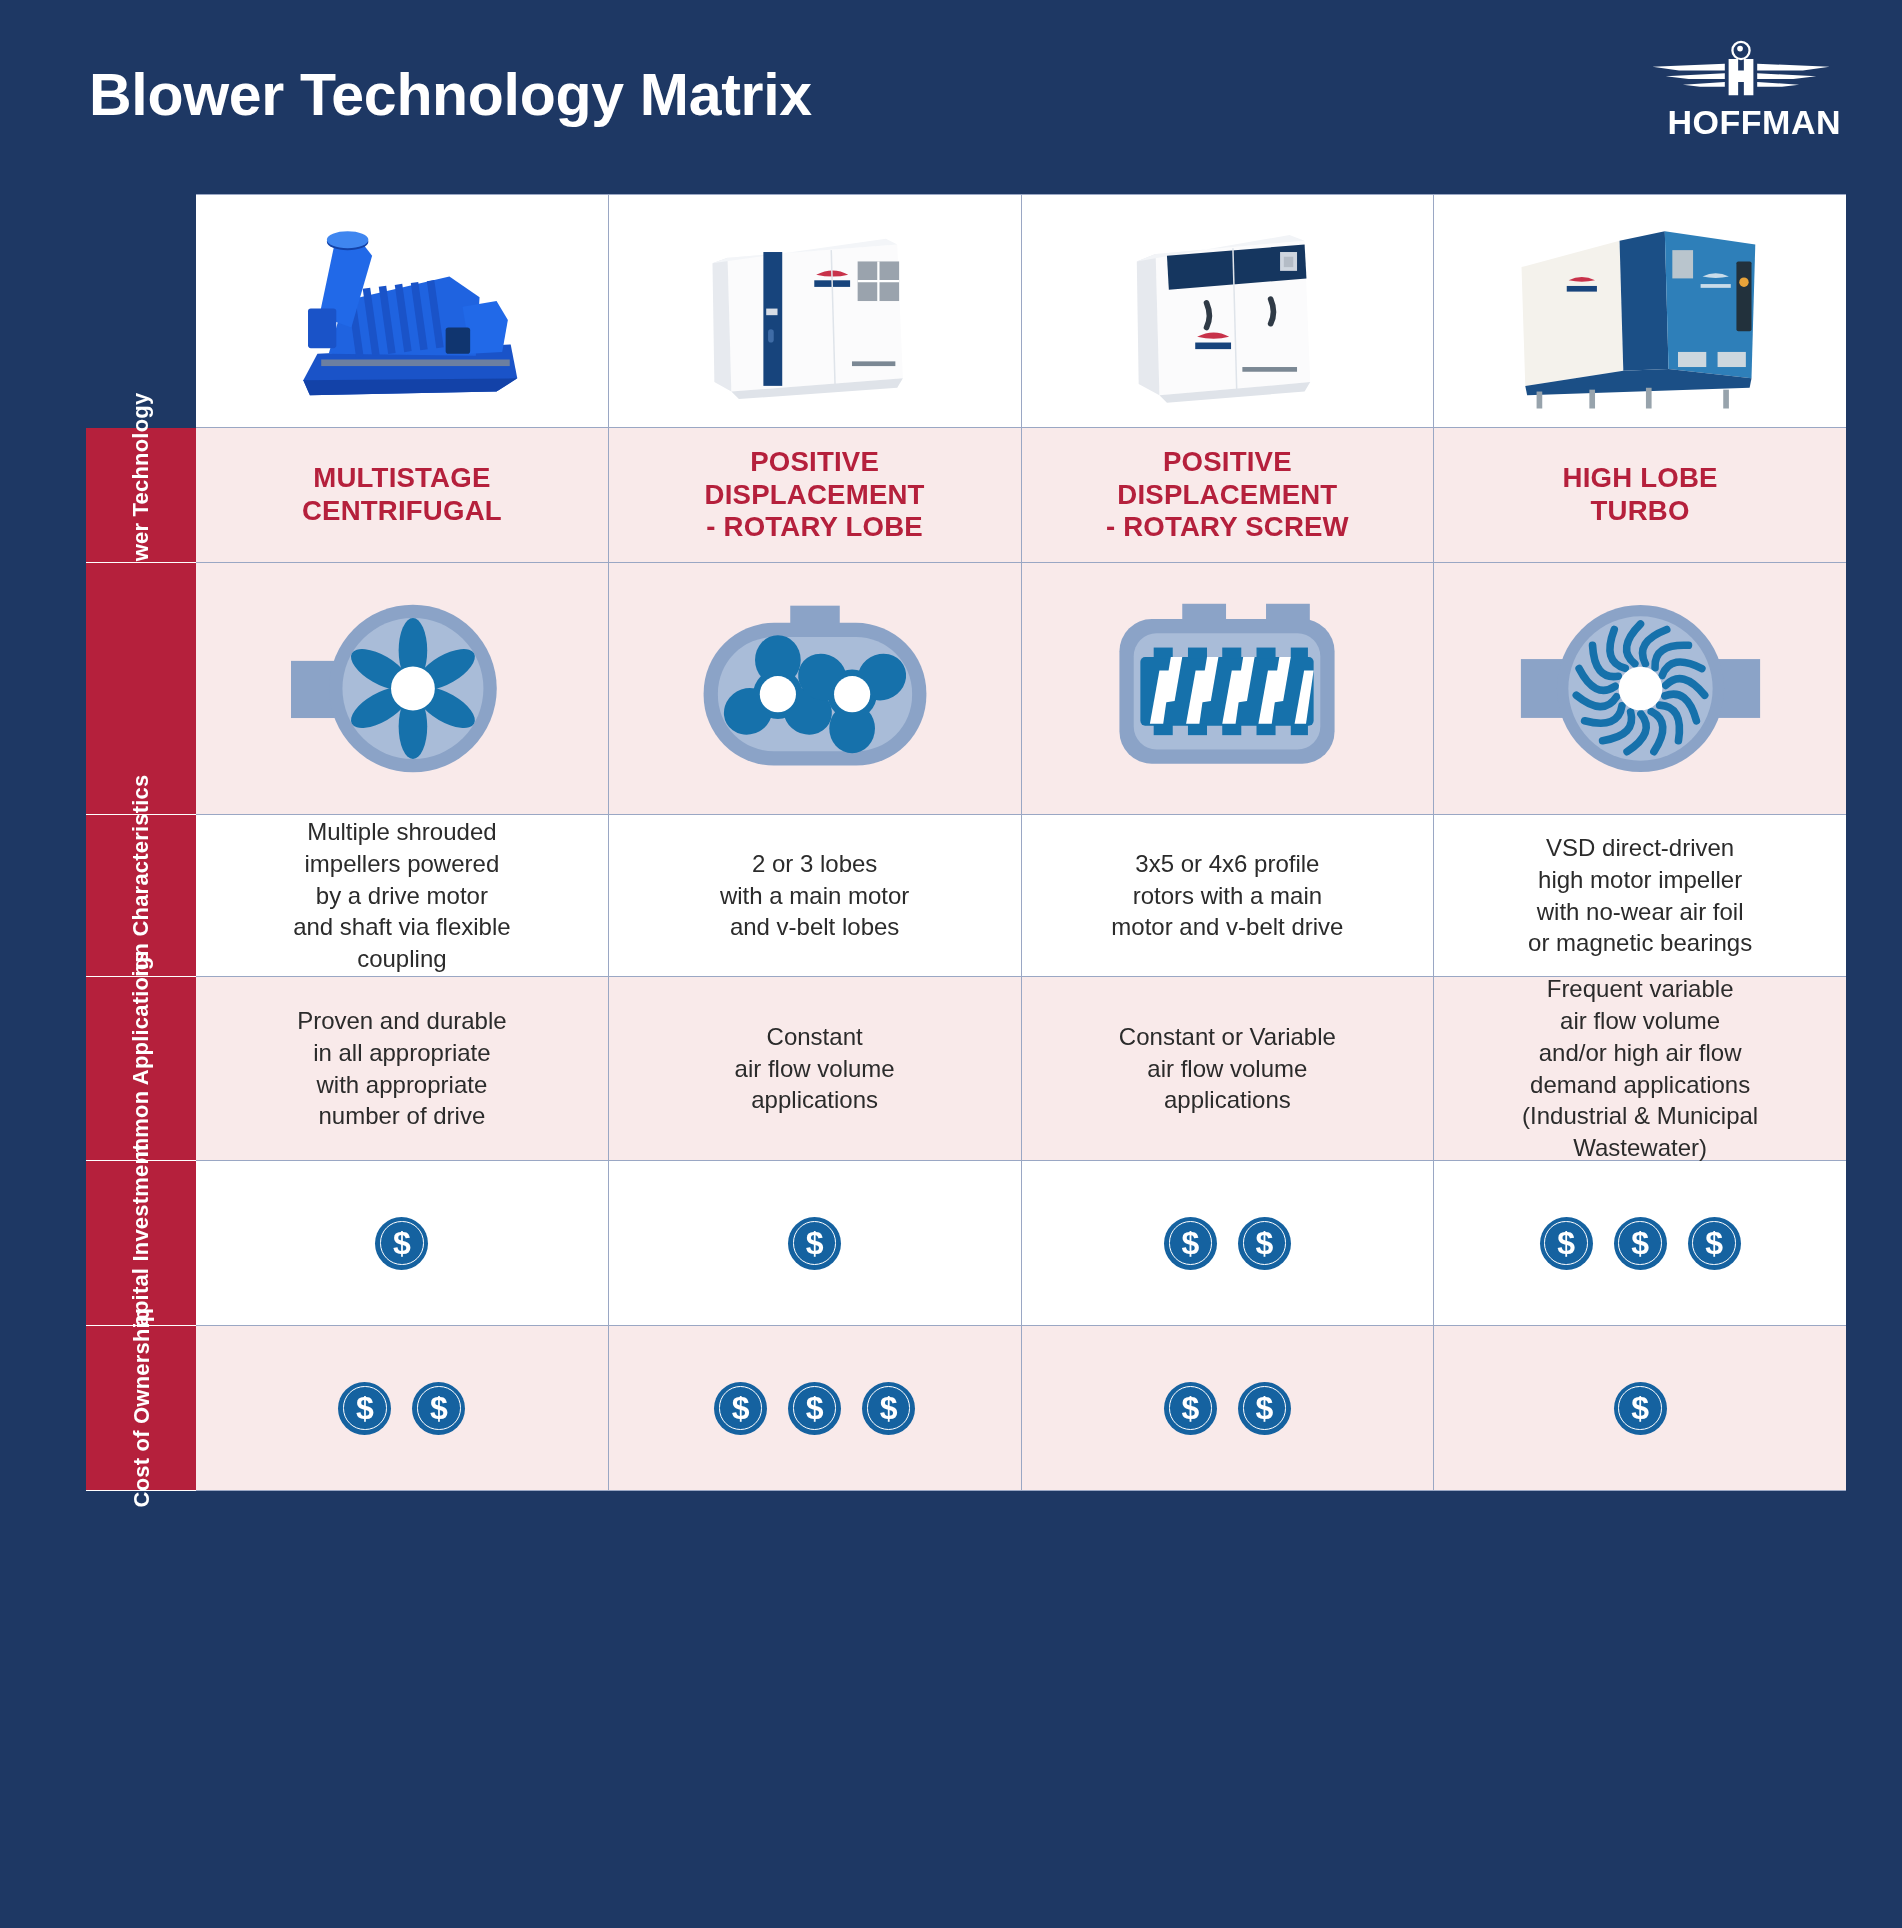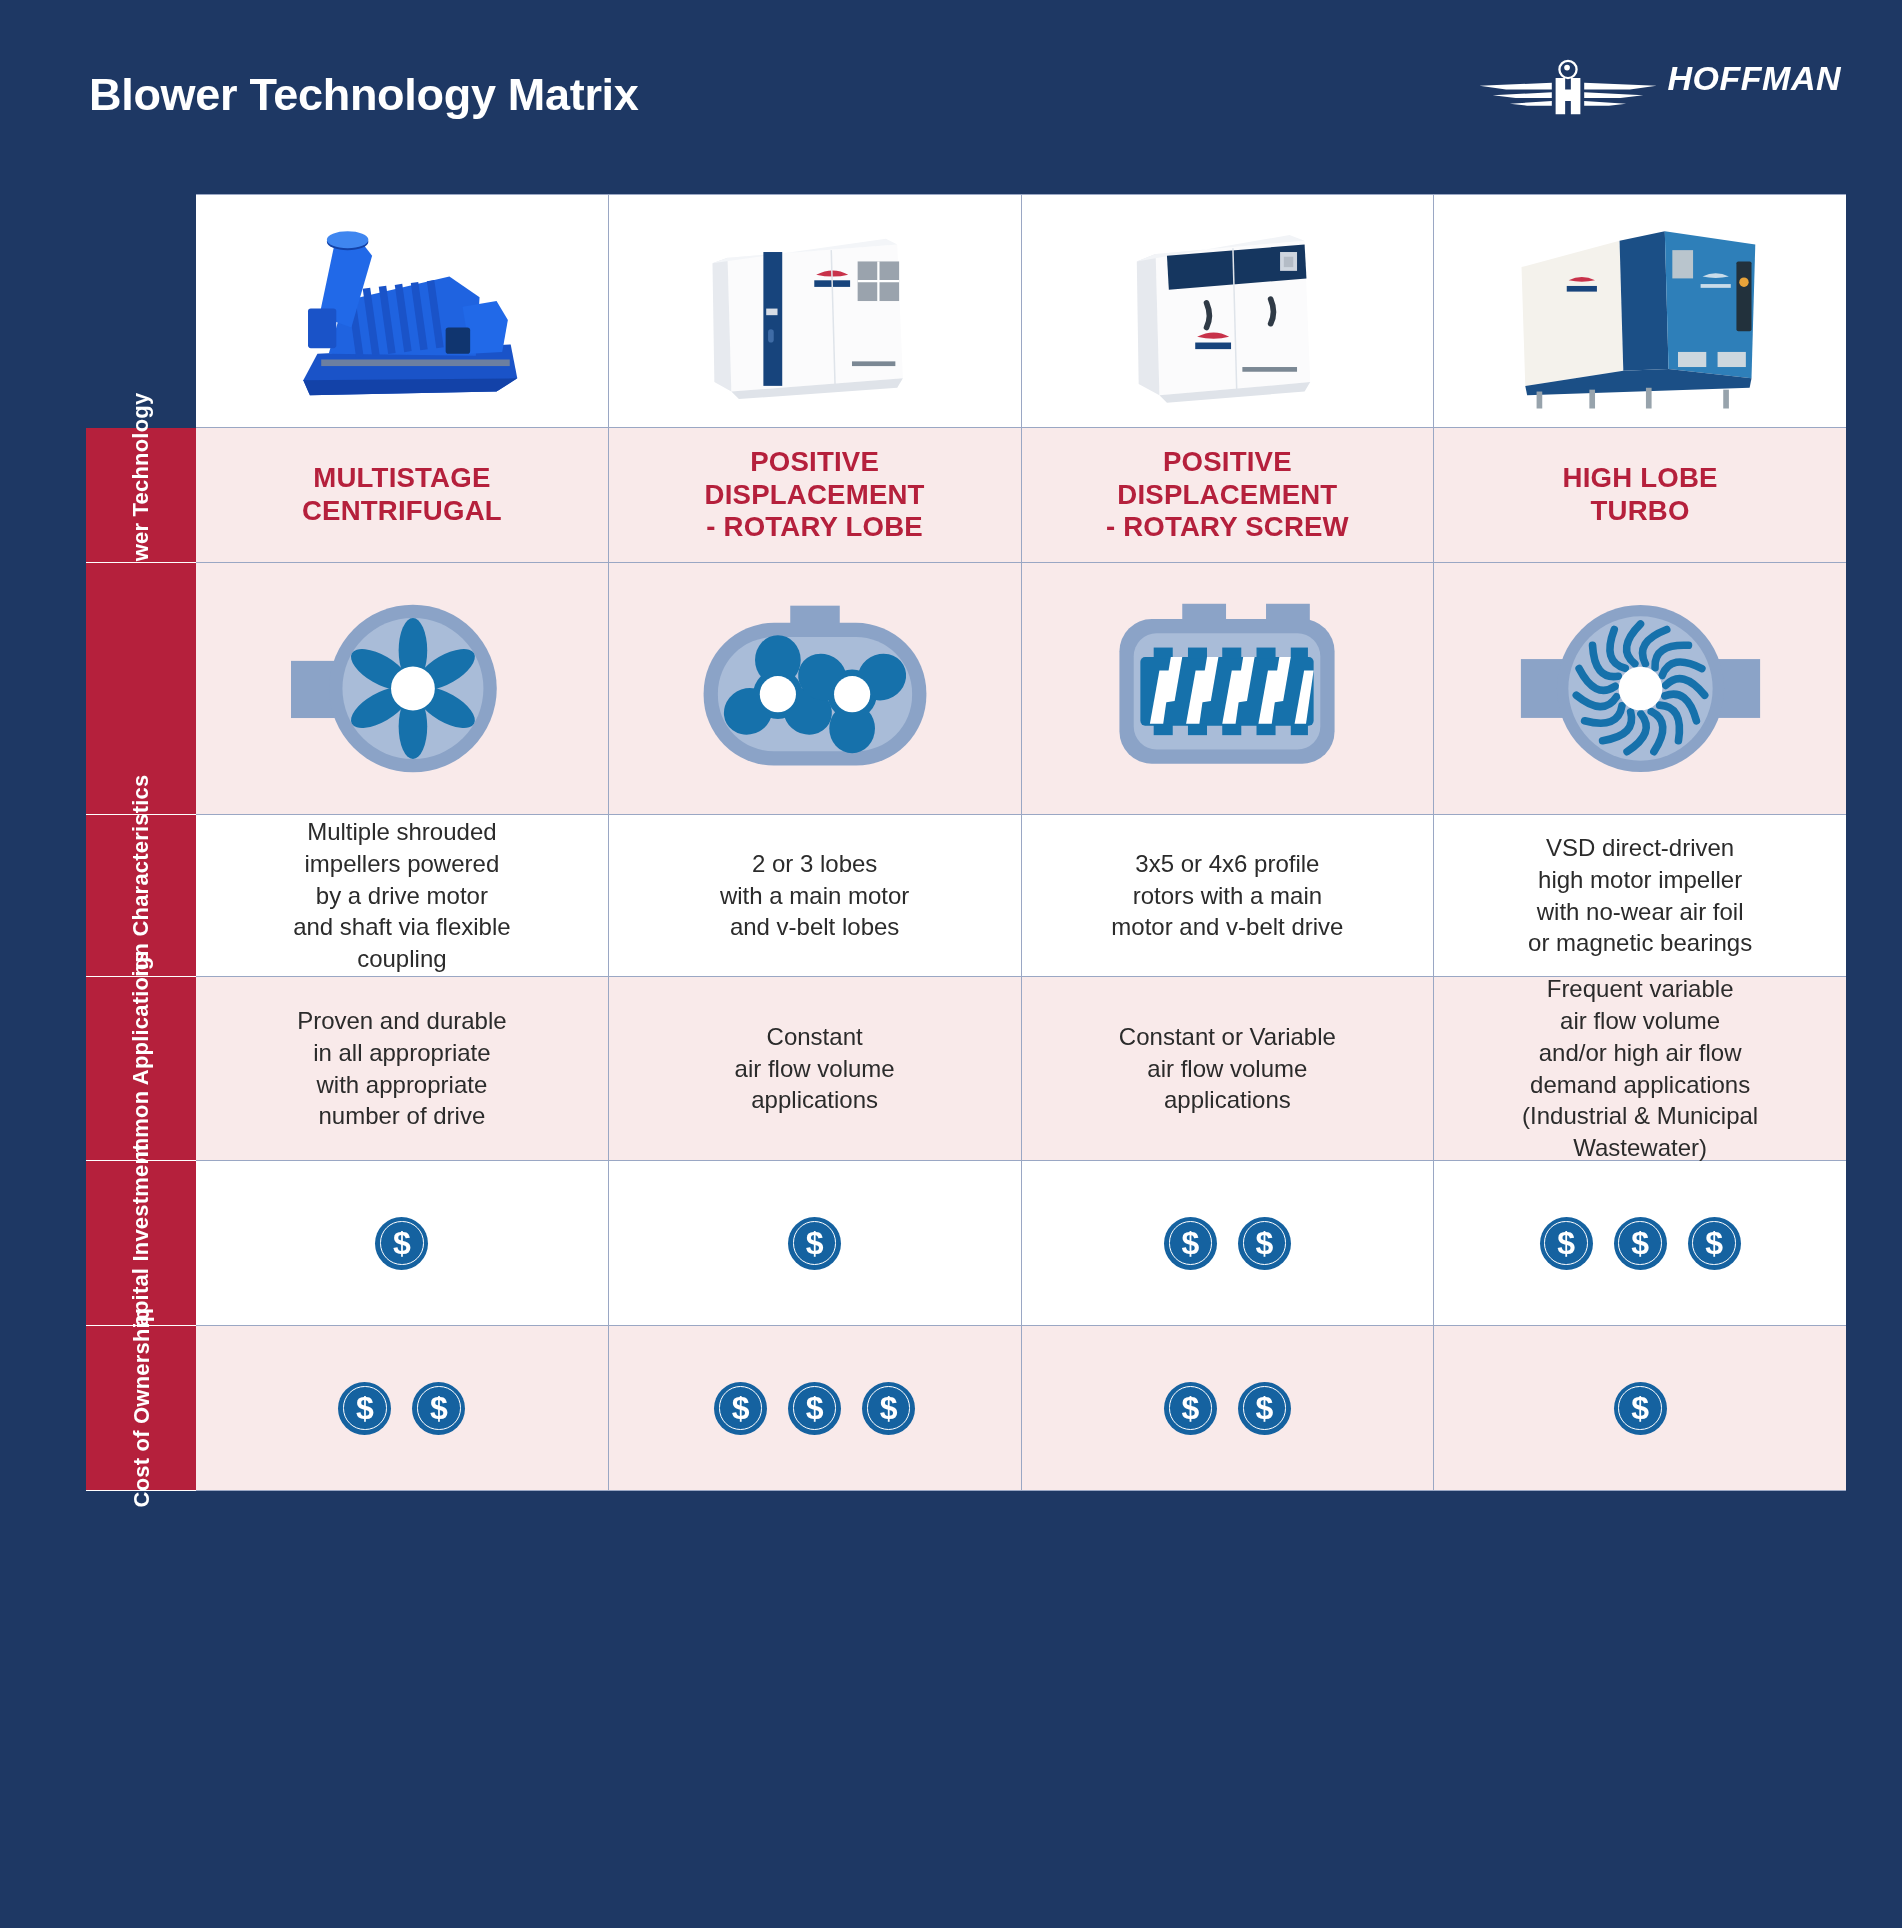--- a/index.html
+++ b/index.html
@@ -22,33 +22,33 @@
   
   .header {
     position: relative;
     height: 190px;
     display: flex;
     align-items: center;
     padding: 0 61px 0 89px;
   }
   .page-title {
     color: #ffffff;
-    font-size: 45px;
+    font-size: 59px;
     font-weight: bold;
     letter-spacing: -0.3px;
     white-space: nowrap;
   }
   .brands {
     margin-left: auto;
     display: flex;
     align-items: flex-end;
     gap: 74px;
     padding-bottom: 13.3px;
   }
-  .brand { display: flex; flex-direction: row; align-items: flex-start; font-style: italic; }
+  .brand { display: flex; flex-direction: column; align-items: flex-end; }
   .brand-mark { height: 63px; display: flex; align-items: flex-end; justify-content: center; }
   .brand-name {
     color: #ffffff;
     font-weight: bold;
     font-size: 34px;
     letter-spacing: 0.5px;
     margin-top: 3.8px;
     line-height: 1;
   }
 

